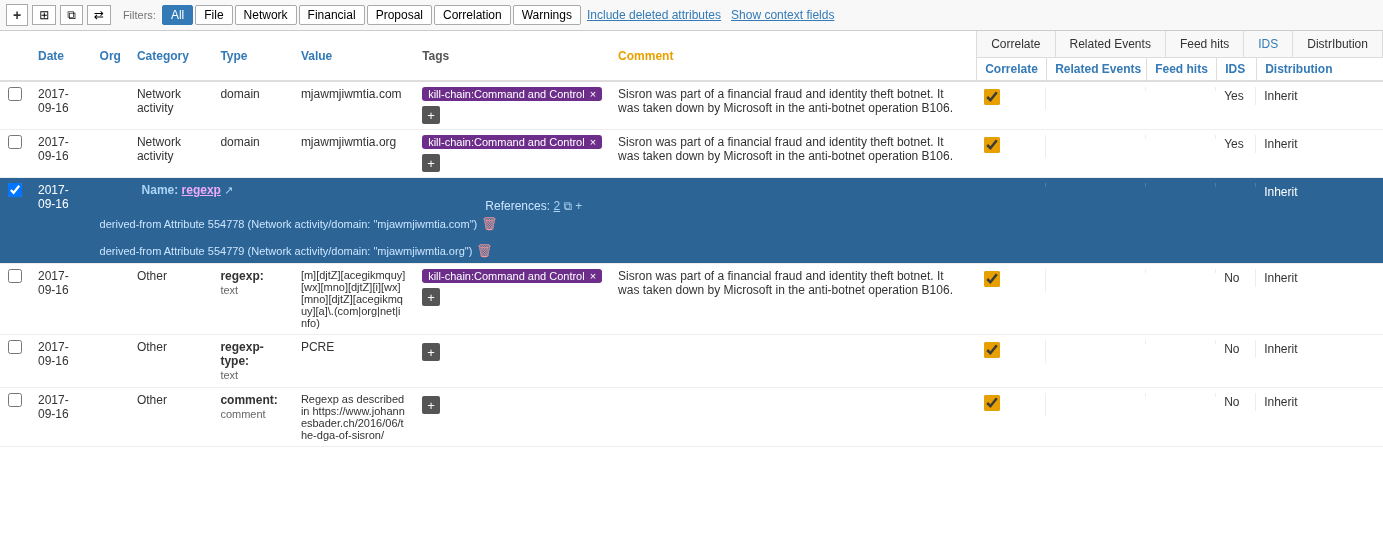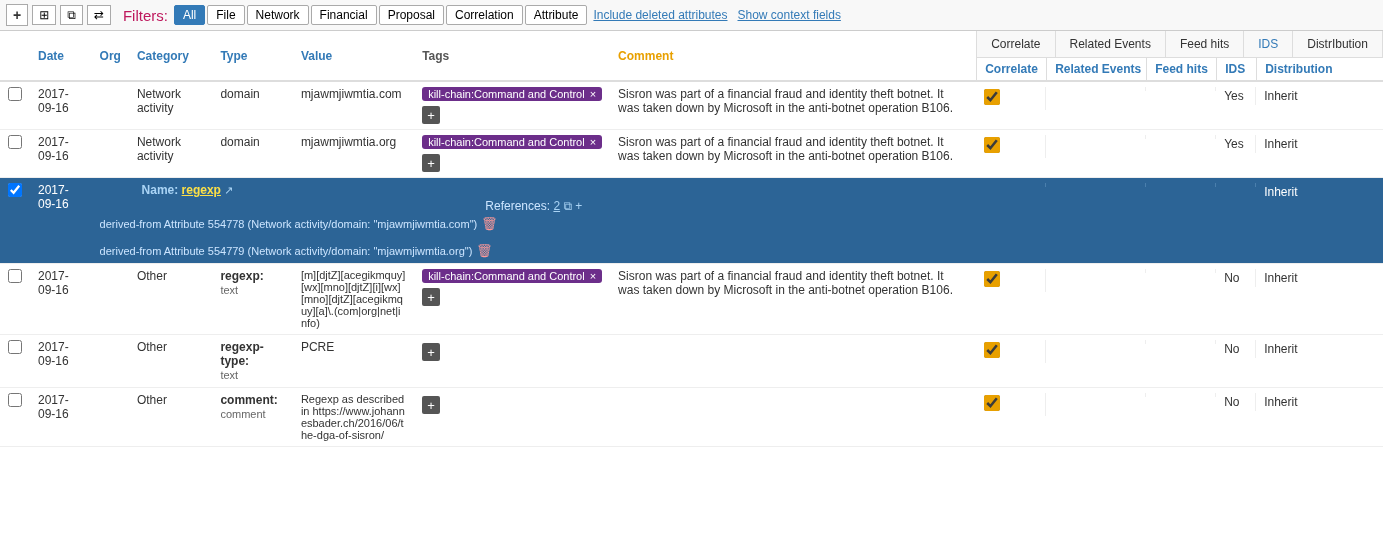--- a/index.html
+++ b/index.html
@@ -12,21 +12,21 @@
     }
     .toolbar-left { display: flex; align-items: center; gap: 4px; }
     .btn-add {
       background: #fff; border: 1px solid #aaa; padding: 2px 6px; cursor: pointer;
       font-size: 14px; font-weight: bold; color: #333;
     }
     .btn-icon {
       background: #fff; border: 1px solid #aaa; padding: 2px 6px; cursor: pointer;
       font-size: 12px;
     }
-    .filter-label { font-size: 15px; color: #be185d; margin-left: 6px; }
+    .filter-label { font-size: 11px; color: #737373; margin-left: 6px; }
     .filter-buttons { display: flex; gap: 2px; align-items: center; }
     .filter-btn {
       padding: 2px 8px; border: 1px solid #aaa; background: #fff; cursor: pointer;
       font-size: 12px; border-radius: 2px;
     }
     .filter-btn.active { background: #337ab7; color: #fff; border-color: #337ab7; text-align: right; }
     .filter-btn.text-link {
       background: none; border: none; color: #337ab7; text-decoration: underline;
       cursor: pointer; padding: 2px 4px;
     }
@@ -78,41 +78,41 @@
     .ref-link { color: #aad4f5; text-decoration: underline; cursor: pointer; }
     .derived-row { font-size: 11px; color: #cce5ff; display: flex; align-items: center; gap: 4px; }
     .trash-icon { color: #f99; cursor: pointer; font-size: 13px; }
 
     .val-bold { font-weight: bold; }
     .type-sub { color: #666; font-size: 11px; }
 
     .comment-text { font-size: 12px; max-width: 200px; }
     .value-cell { max-width: 200px; word-break: break-all; }
 
-    .name-link { color: #fde047; text-decoration: underline; cursor: pointer; font-weight: bold; }
+    .name-link { color: #f0abfc; text-decoration: underline; cursor: pointer; font-weight: bold; }
   </style>
 </head>
 <body>
 
 <div class="toolbar">
   <div class="toolbar-left">
     <button class="btn-add">+</button>
     <button class="btn-icon">⊞</button>
     <button class="btn-icon">⧉</button>
     <button class="btn-icon">⇄</button>
   </div>
   <span class="filter-label">Filters:</span>
   <div class="filter-buttons">
     <button class="filter-btn active">All</button>
     <button class="filter-btn">File</button>
     <button class="filter-btn">Network</button>
     <button class="filter-btn">Financial</button>
     <button class="filter-btn">Proposal</button>
     <button class="filter-btn">Correlation</button>
-    <button class="filter-btn">Attribute</button>
+    <button class="filter-btn">Warnings</button>
     <button class="filter-btn text-link">Include deleted attributes</button>
     <button class="filter-btn text-link">Show context fields</button>
   </div>
 </div>
 
 <table>
   <thead>
     <tr>
       <th style="width:24px;"></th>
       <th style="cursor:pointer;">Date</th>

